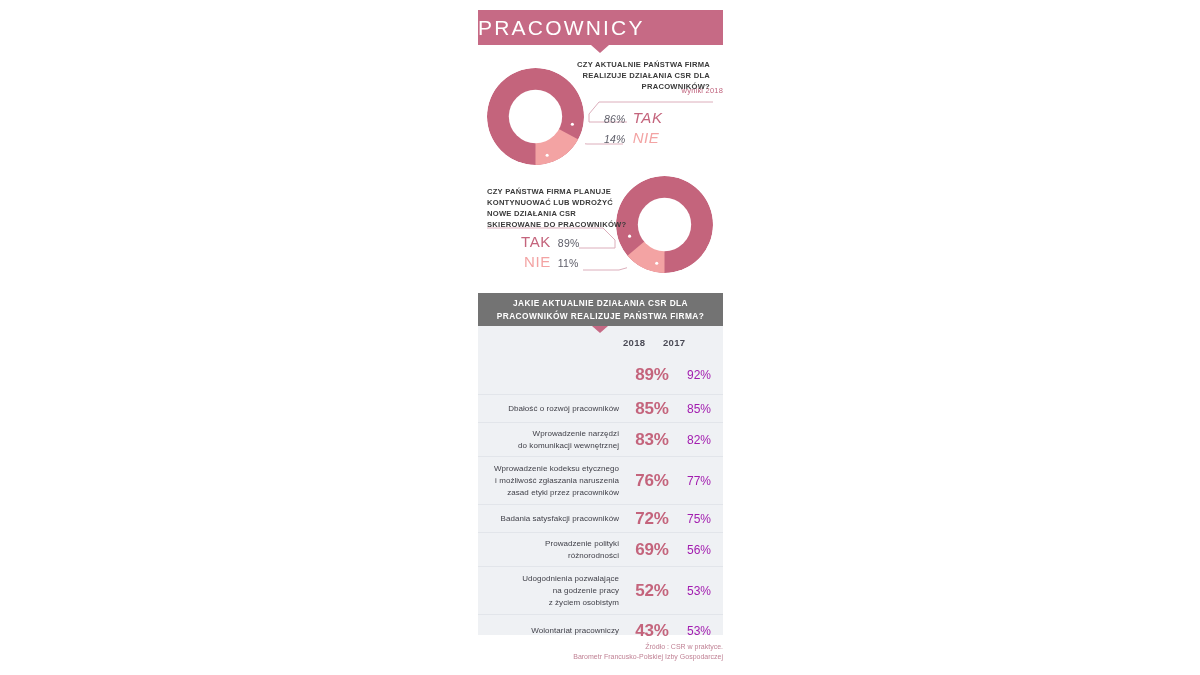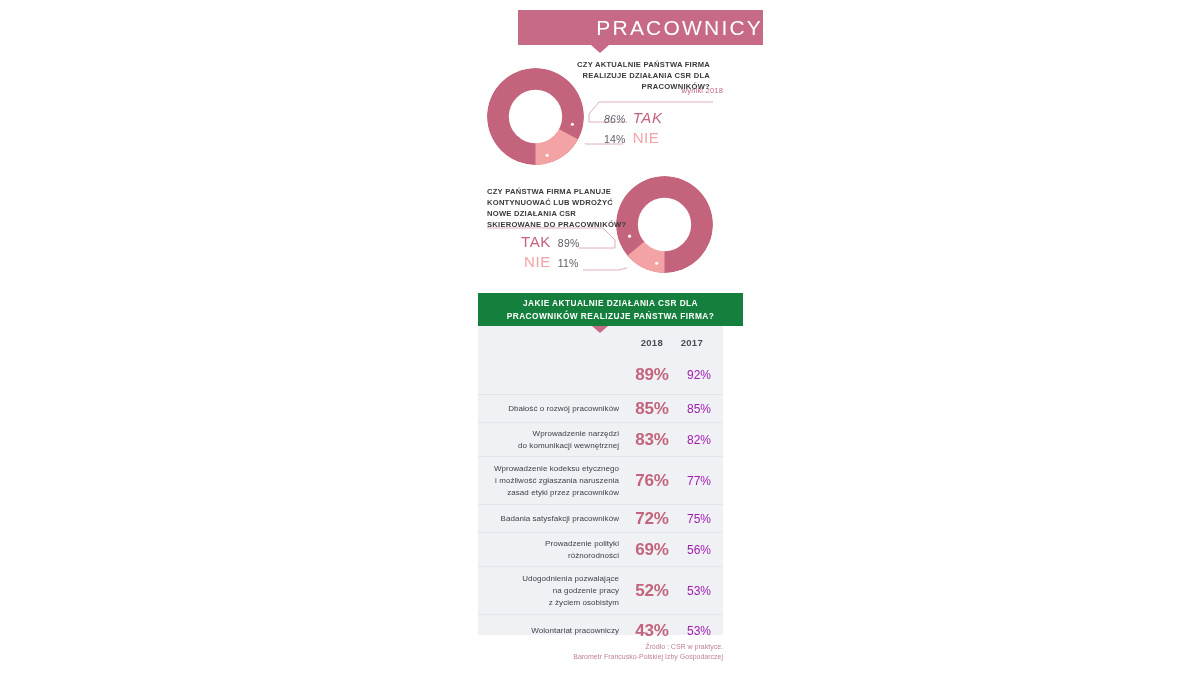--- a/index.html
+++ b/index.html
@@ -25,22 +25,21 @@
   
   .banner {
     position: absolute;
     left: 478px;
     top: 10px;
     width: 245px;
     height: 35px;
     background: #c66a85;
     display: flex;
     align-items: center;
-    justify-content: flex-end;
-    margin-left: 40px;
+    justify-content: flex-start;
   }
   .banner-title {
     color: #ffffff;
     font-size: 21px;
     letter-spacing: 2.2px;
     font-weight: 400;
     line-height: 1;
     white-space: nowrap;
   }
   .banner-notch {
@@ -113,23 +112,23 @@
     left: 478px;
     top: 293px;
     width: 245px;
     height: 342px;
     background: #eff1f4;
   }
   .panel-header {
     position: absolute;
     left: 478px;
     top: 293px;
-    width: 265px;
+    width: 245px;
     height: 33px;
-    background: #15803d;
+    background: #737373;
     display: flex;
     align-items: center;
     justify-content: center;
     box-sizing: border-box;
     padding: 0 10px;
   }
   .panel-header-title {
     color: #ffffff;
     font-size: 8.3px;
     font-weight: bold;
@@ -148,21 +147,21 @@
     border-top: 7px solid #c66a85;
   }
 
   .col-head {
     position: absolute;
     top: 337px;
     font-size: 9.5px;
     font-weight: bold;
     color: #4a4a55;
     letter-spacing: 0.3px;
-    text-align: right;
+    text-align: left;
     width: 40px;
   }
   .col-head.y2018 { left: 623px; }
   .col-head.y2017 { left: 663px; }
 
   .rows {
     position: absolute;
     left: 478px;
     top: 355px;
     width: 245px;
@@ -239,21 +238,21 @@
     <svg class="leader" style="left:585px; top:98px;" width="130" height="48">
       <path d="M128 4 L14 4 L4 16 L4 24 L42 24" stroke="#dcaebb" stroke-width="1" fill="none"></path>
       <path d="M2 46 L38 46" stroke="#dcaebb" stroke-width="1" fill="none"></path>
       <path d="M2 46 L-14 44" stroke="#dcaebb" stroke-width="1" fill="none"></path>
     </svg>
 
     <div class="legend-row" style="left:604px; top:109px;font-style:italic;">
       <span class="legend-pct">86%</span>
       <span class="legend-word word-yes">TAK</span>
     </div>
-    <div class="legend-row" style="left:604px; top:129px;">
+    <div class="legend-row" style="left:604px; top:129px;font-style:italic;">
       <span class="legend-pct">14%</span>
       <span class="legend-word word-no">NIE</span>
     </div>
   </div>
 
   <div>
     <svg class="donut" style="left:616px; top:176px;" width="97" height="97" viewBox="0 0 100 100">
       <circle cx="50" cy="50" r="50" fill="#c4647c"></circle>
       <path d="M50 50 L50 100 A50 50 0 0 1 11.8 82.2 Z" fill="#f3a3a3"></path>
       <circle cx="50" cy="50" r="27.5" fill="#ffffff"></circle>

